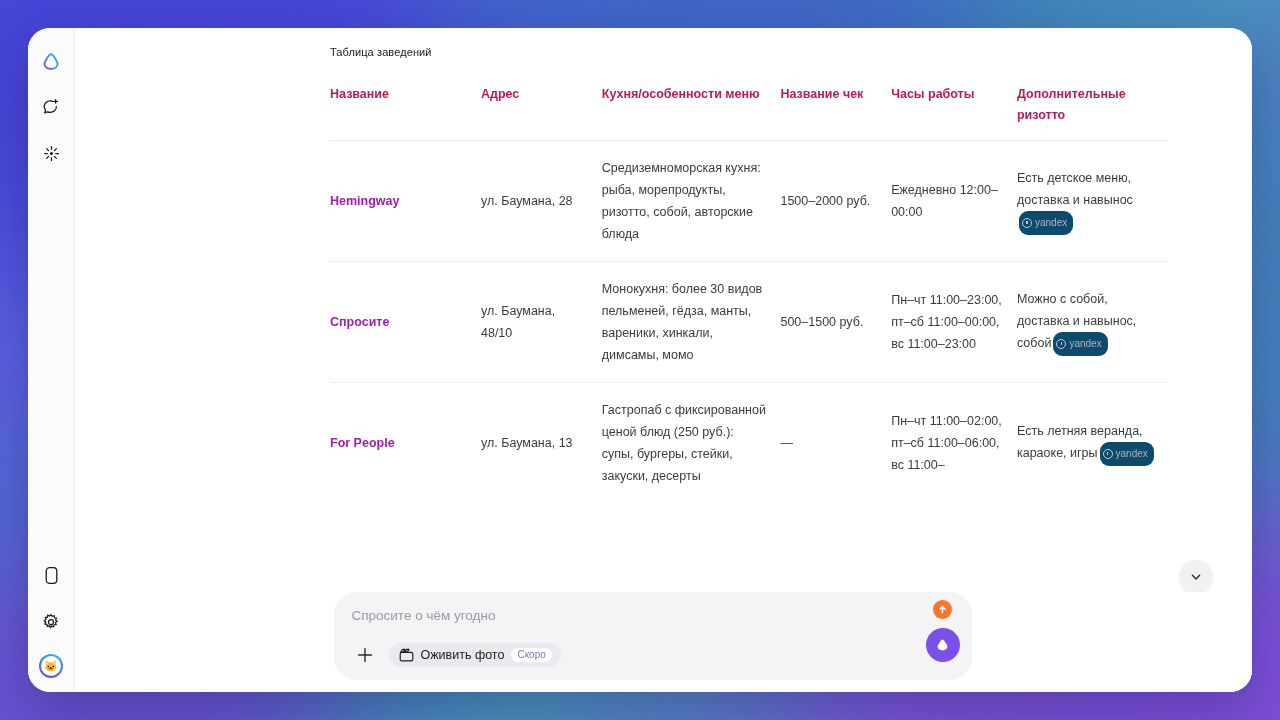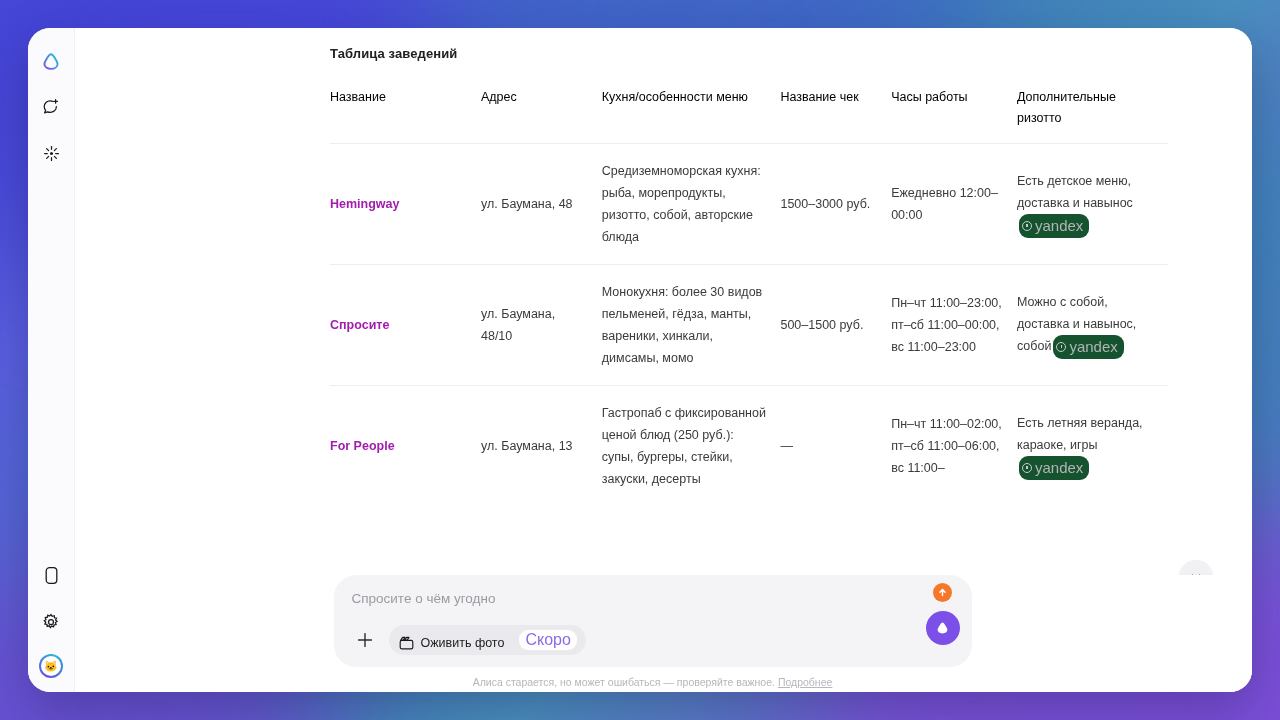--- a/index.html
+++ b/index.html
@@ -58,47 +58,47 @@
   
   .main { flex: 1; position: relative; overflow: hidden; background: #fff; }
   .scroll-area {
     position: absolute; inset: 0; overflow: hidden;
   }
   .content {
     width: 645px; margin: 0 auto; padding-top: 18px;
     position: relative; left: -11px;
   }
   .doc-title {
-    font-size: 13px; font-weight: 700; color: #21201f; letter-spacing: .1px;
+    font-size: 11px; font-weight: 400; color: #21201f; letter-spacing: .1px;
     margin-bottom: 26px;
   }
 
   
   table.venues { border-collapse: collapse; width: 838px; table-layout: fixed; }
   table.venues th {
-    text-align: left; font-weight: 400; font-size: 12.5px; color: #000000;
+    text-align: left; font-weight: 700; font-size: 12.5px; color: #be185d;
     line-height: 21px; padding: 0 14px 14px 0; vertical-align: top;
   }
   table.venues td {
     font-size: 12.5px; color: #3b3b3b; line-height: 22px;
     padding: 16px 14px 16px 0; vertical-align: middle;
     border-top: 1px solid #eceef0;
   }
   table.venues td.name { font-weight: 700; color: #a21caf; }
   .col-name  { width: 120px; }
   .col-addr  { width: 96px; }
   .col-menu  { width: 142px; }
   .col-check { width: 88px; }
   .col-hours { width: 100px; }
   .col-extra { width: 120px; }
 
   .src-chip {
     display: inline-flex; align-items: center; gap: 3px;
-    background: #14532d; border-radius: 9px; padding: 1px 6px 1px 3px;
-    font-size: 15px; color: #b3b3b8; vertical-align: middle;
+    background: #0c4a6e; border-radius: 9px; padding: 1px 6px 1px 3px;
+    font-size: 10px; color: #b3b3b8; vertical-align: middle;
     white-space: nowrap; margin-left: 2px;
   }
   .src-dot {
     width: 10px; height: 10px; border-radius: 50%;
     border: 1.2px solid #c9c9ce; display: inline-block; position: relative;
   }
   .src-dot::after {
     content: ""; position: absolute; left: 3.4px; top: 1.6px;
     width: 1.2px; height: 3px; background: #c9c9ce;
   }
@@ -114,43 +114,43 @@
   .scroll-fab {
     position: absolute; right: 39px; bottom: 98px;
     width: 34px; height: 34px; border-radius: 50%;
     background: #f1f1f3; display: flex; align-items: center; justify-content: center;
     cursor: pointer; box-shadow: 0 1px 3px rgba(0,0,0,.06);
   }
 
   
   .composer-wrap {
     position: absolute; left: 0; right: 0; bottom: 0;
-    background: #fff; padding: 0 0 4px 0;
+    background: #fff; padding: 0 0 12px 0;
   }
   .composer {
     width: 638px; margin: 0 auto; background: #f4f4f6; border-radius: 22px;
     padding: 14px 16px 12px 18px; position: relative; left: -11px;
   }
   .composer-placeholder {
     font-size: 13.5px; color: #9a9aa2; line-height: 20px; margin-bottom: 16px;
     cursor: text;
   }
   .composer-row { display: flex; align-items: center; gap: 11px; }
   .plus-btn {
     width: 26px; height: 26px; display: flex; align-items: center; justify-content: center;
     cursor: pointer; border-radius: 50%;
   }
   .feature-chip {
-    display: inline-flex; align-items: flex-end; gap: 7px;
+    display: inline-flex; align-items: flex-start; gap: 7px;
     background: #eaeaee; border-radius: 16px; padding: 5px 9px 5px 10px;
     font-size: 12.5px; color: #21201f; cursor: pointer; white-space: nowrap;
   }
   .chip-soon {
-    background: #ffffff; color: #8b6ae8; font-size: 16px;
-    border-radius: 9px; padding: 2px 6px; line-height: 1; margin-left: 8px;
+    background: #ffffff; color: #8b6ae8; font-size: 10px;
+    border-radius: 9px; padding: 2px 6px; line-height: 1;
   }
   .composer-right {
     position: absolute; right: 12px; top: 8px;
     display: flex; flex-direction: column; align-items: center; gap: 9px;
   }
   .send-btn {
     width: 19px; height: 19px; border-radius: 50%; background: #f5772a;
     display: flex; align-items: center; justify-content: center; cursor: pointer;
   }
   .alice-orb {
@@ -266,23 +266,23 @@
               <th>Адрес</th>
               <th>Кухня/особенности меню</th>
               <th>Название чек</th>
               <th>Часы работы</th>
               <th>Дополнительные ризотто</th>
             </tr>
           </thead>
           <tbody>
             <tr>
               <td class="name">Hemingway</td>
-              <td>ул. Баумана, 48</td>
+              <td>ул. Баумана, 28</td>
               <td>Средиземноморская кухня: рыба, морепродукты, ризотто, собой, авторские блюда</td>
-              <td>1500–3000 руб.</td>
+              <td>1500–2000 руб.</td>
               <td>Ежедневно 12:00–00:00</td>
               <td><span>Есть детское меню, доставка и навынос</span><span class="src-chip">
                     <span class="src-dot"></span>
                     <span>yandex</span>
                   </span></td>
             </tr>
             <tr>
               <td class="name">Спросите</td>
               <td>ул. Баумана, 48/10</td>
               <td>Монокухня: более 30 видов пельменей, гёдза, манты, вареники, хинкали, димсамы, момо</td>
@@ -344,19 +344,15 @@
           </div>
           <div class="alice-orb">
             <svg width="17" height="16" viewBox="0 0 20 19">
               <path d="M10 3 C11 3 11.8 3.8 13.2 6.1 C14.6 8.4 15.8 10 15.8 11.6
                        C15.8 14.2 13.2 15.9 10 15.9 C6.8 15.9 4.2 14.2 4.2 11.6
                        C4.2 10 5.4 8.4 6.8 6.1 C8.2 3.8 9 3 10 3 Z" fill="#fff"></path>
             </svg>
           </div>
         </div>
       </div>
-      <div class="disclaimer">
-        <span>Алиса старается, но может ошибаться — проверяйте важное.</span>
-        <a>Подробнее</a>
-      </div>
     </div>
   </div>
 </div>
 
 </body></html>

